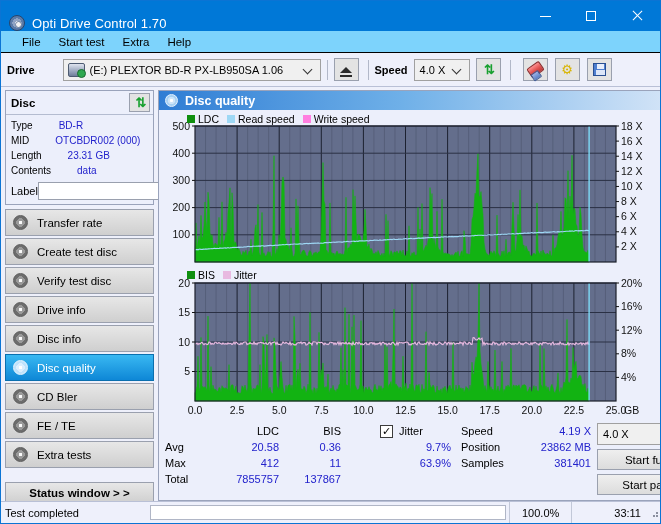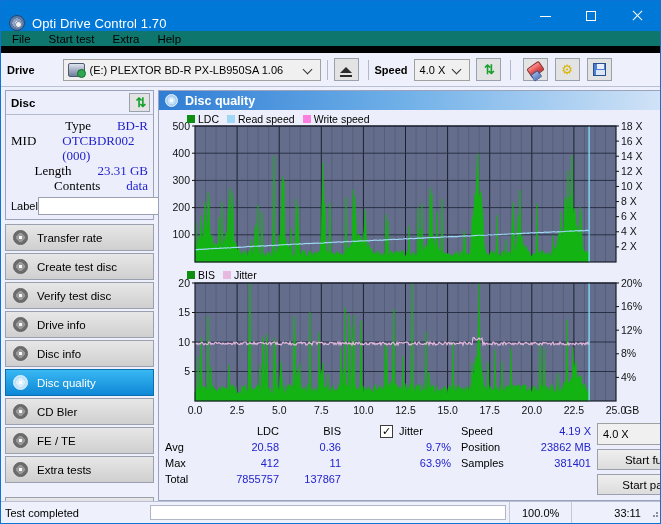--- a/index.html
+++ b/index.html
@@ -51,24 +51,24 @@
   .glyph-max { width: 10px; height: 10px; border: 1px solid #fff; }
   .glyph-close { position: relative; width: 12px; height: 12px; }
   .glyph-close::before, .glyph-close::after {
     content: ""; position: absolute; left: 0; top: 5px; width: 13px; height: 1px; background: #fff;
   }
   .glyph-close::before { transform: rotate(45deg); }
   .glyph-close::after { transform: rotate(-45deg); }
 
   
   .menubar {
-    height: 22px; background: #0f766e;
+    height: 22px; background: #7dd3fc;
     display: flex; align-items: center;
-    padding-left: 2px;
-    border-bottom: 7px solid #000000;
+    padding-left: 12px;
+    border-bottom: 1px solid #000000;
   }
   .menuitem { padding: 2px 9px; font-size: 11.5px; color: #000; }
 
   
   .drivebar {
     height: 34px;
     background: #eef0fb;
     display: flex; align-items: center;
     padding: 0 6px;
     border-bottom: 1px solid #b9c0d6;
@@ -138,21 +138,21 @@
   .sidebar { width: 157px; padding: 3px 4px 0 4px; background: #eef0fb; }
   .disc-panel { border: 1px solid #9aa3bb; background: #eceffb; margin-bottom: 4px; }
   .disc-head {
     display: flex; align-items: center; justify-content: space-between;
     padding: 2px 3px 2px 5px;
     border-bottom: 1px solid #b4bcd0;
     background: #eceffb;
   }
   .disc-head .t { font-weight: bold; font-size: 11.5px; }
   .disc-rows { padding: 3px 5px 4px 5px; }
-  .drow { display: flex; justify-content: flex-end; line-height: 15px; font-size: 13px; font-family: Liberation Serif, serif; }
+  .drow { display: flex; justify-content: flex-start; line-height: 15px; font-size: 10px; }
   .drow .k { color: #000; }
   .drow .v { color: #2222cc; padding-left: 26px; }
   .label-row { display: flex; align-items: center; margin-top: 3px; }
   .label-row .k { width: 38px; font-size: 11px; }
   .label-input {
     flex: 1; height: 18px; background: #fff; border: 1px solid #9aa0ae;
     font-family: "Liberation Sans", sans-serif; font-size: 11px; padding: 0 3px;
   }
   .cd-ico {
     width: 19px; height: 19px; border-radius: 50%; margin-left: 4px;

